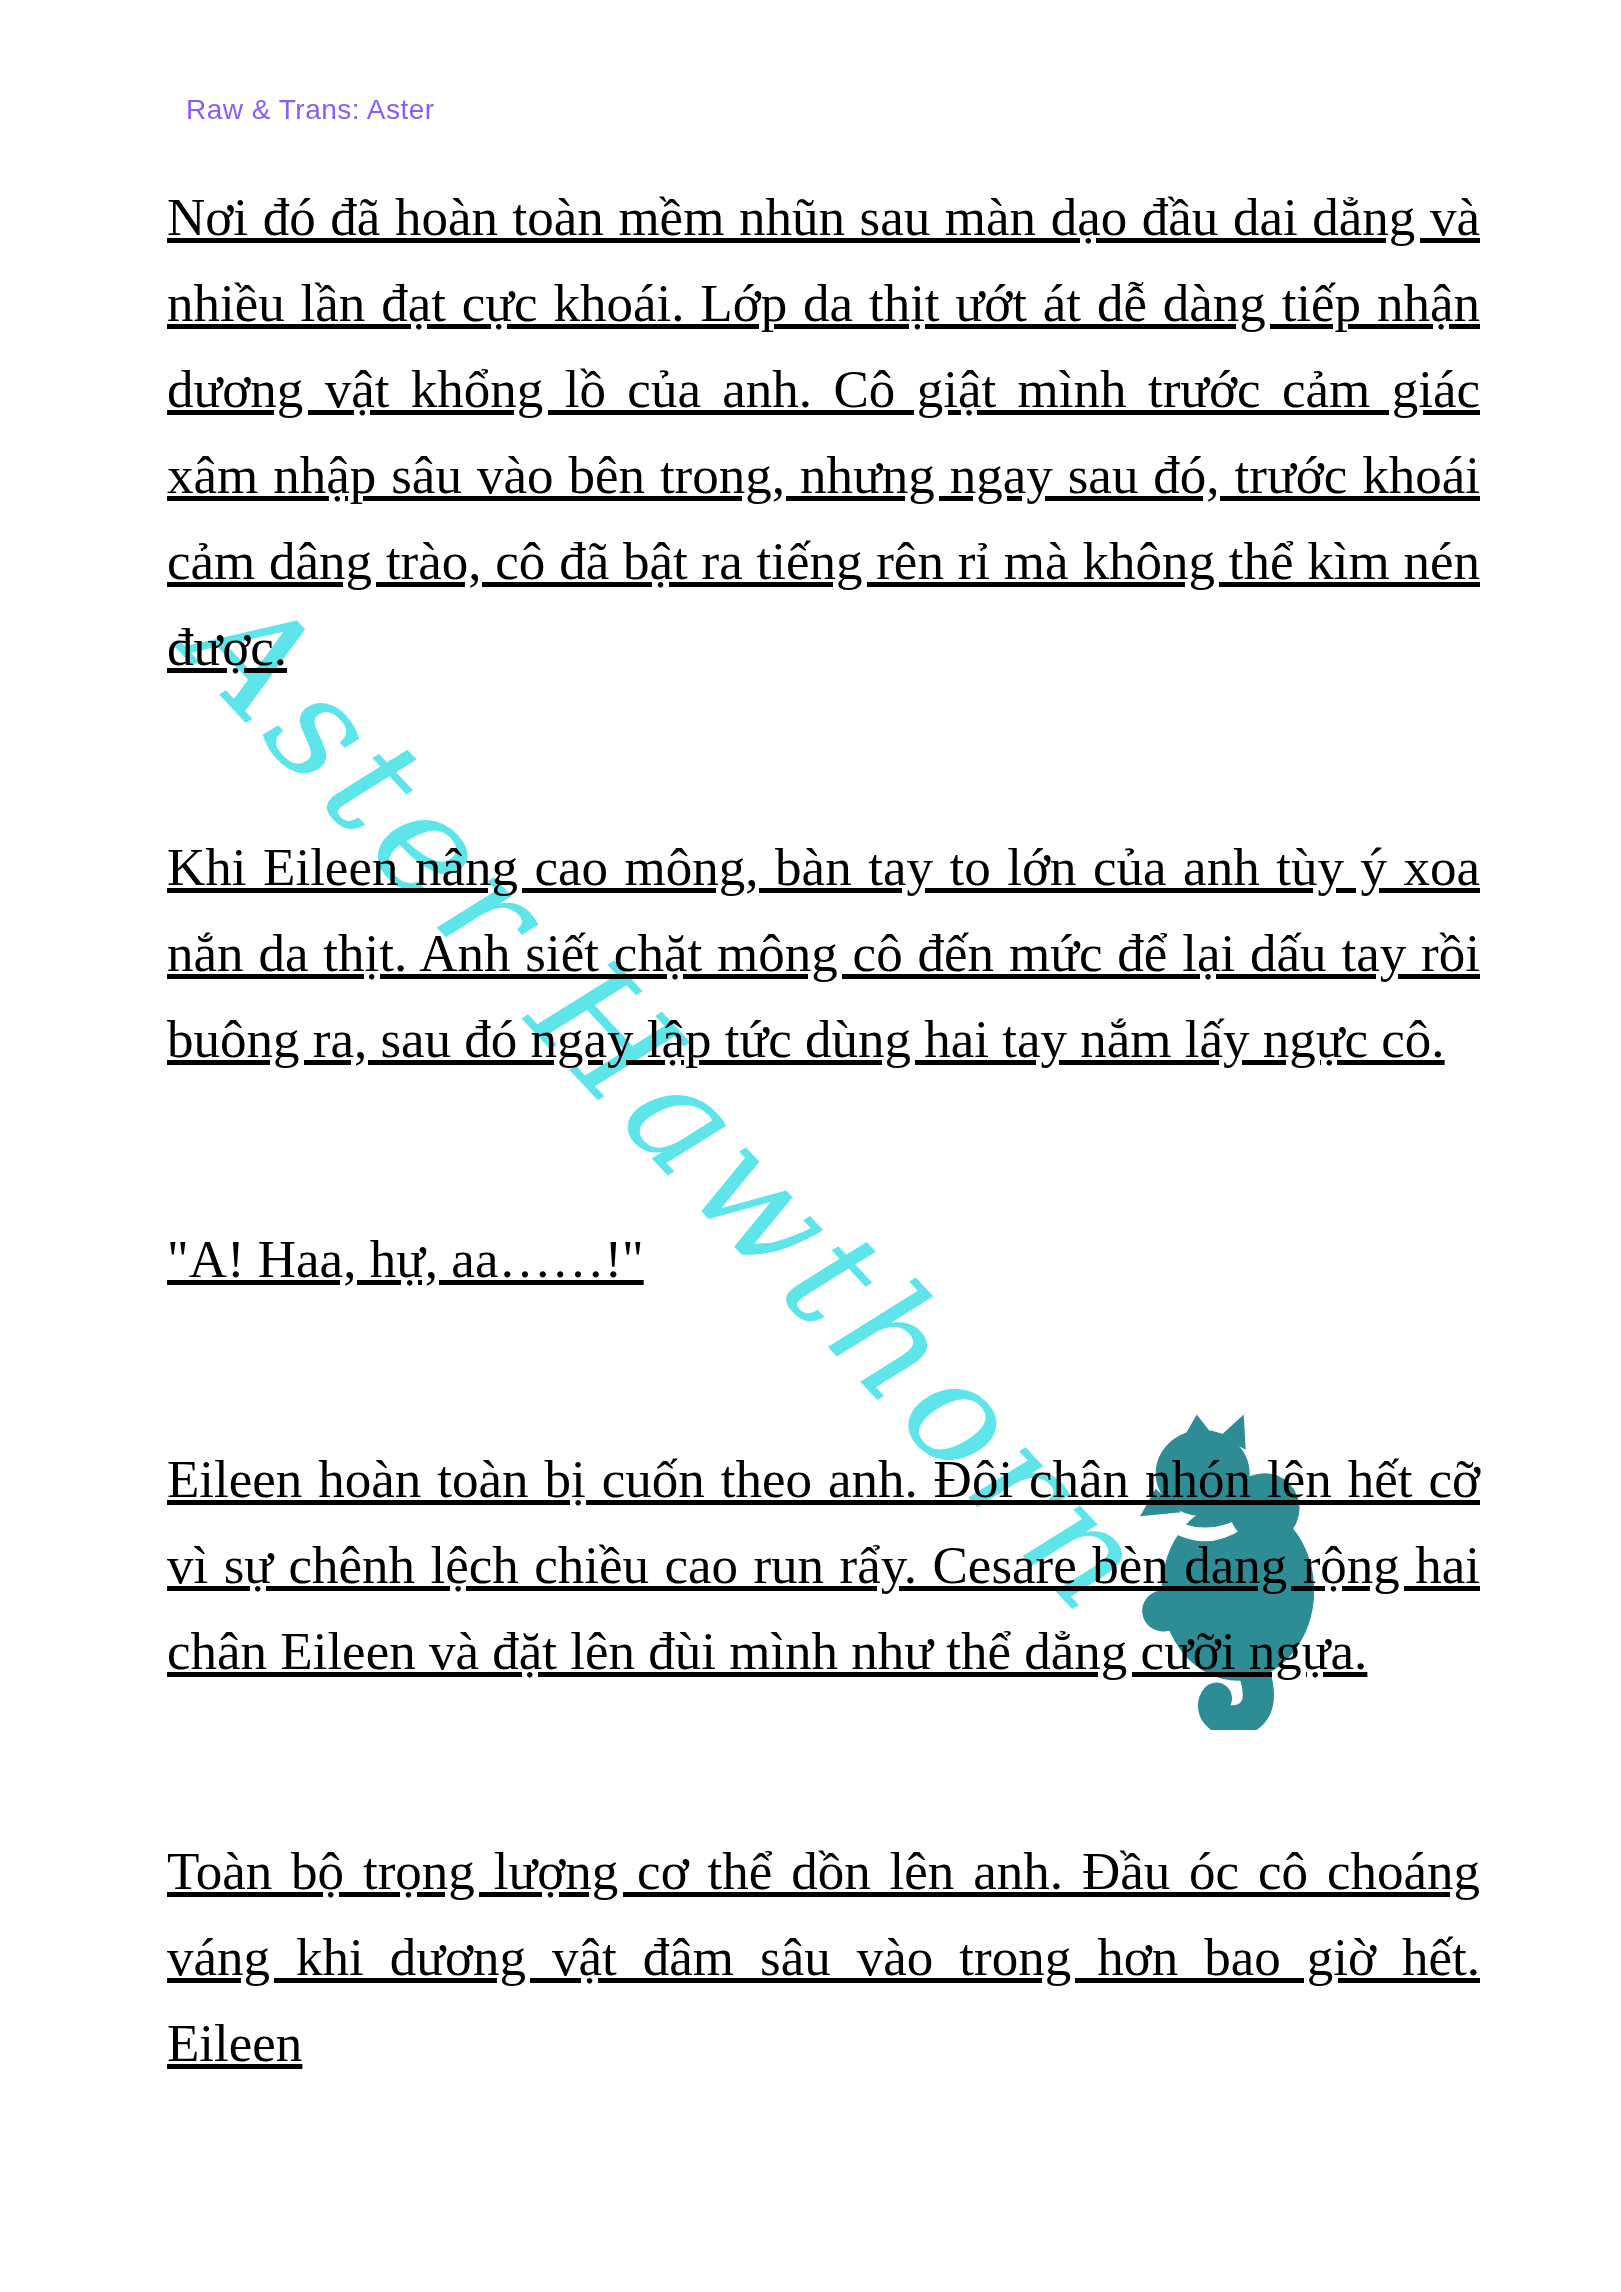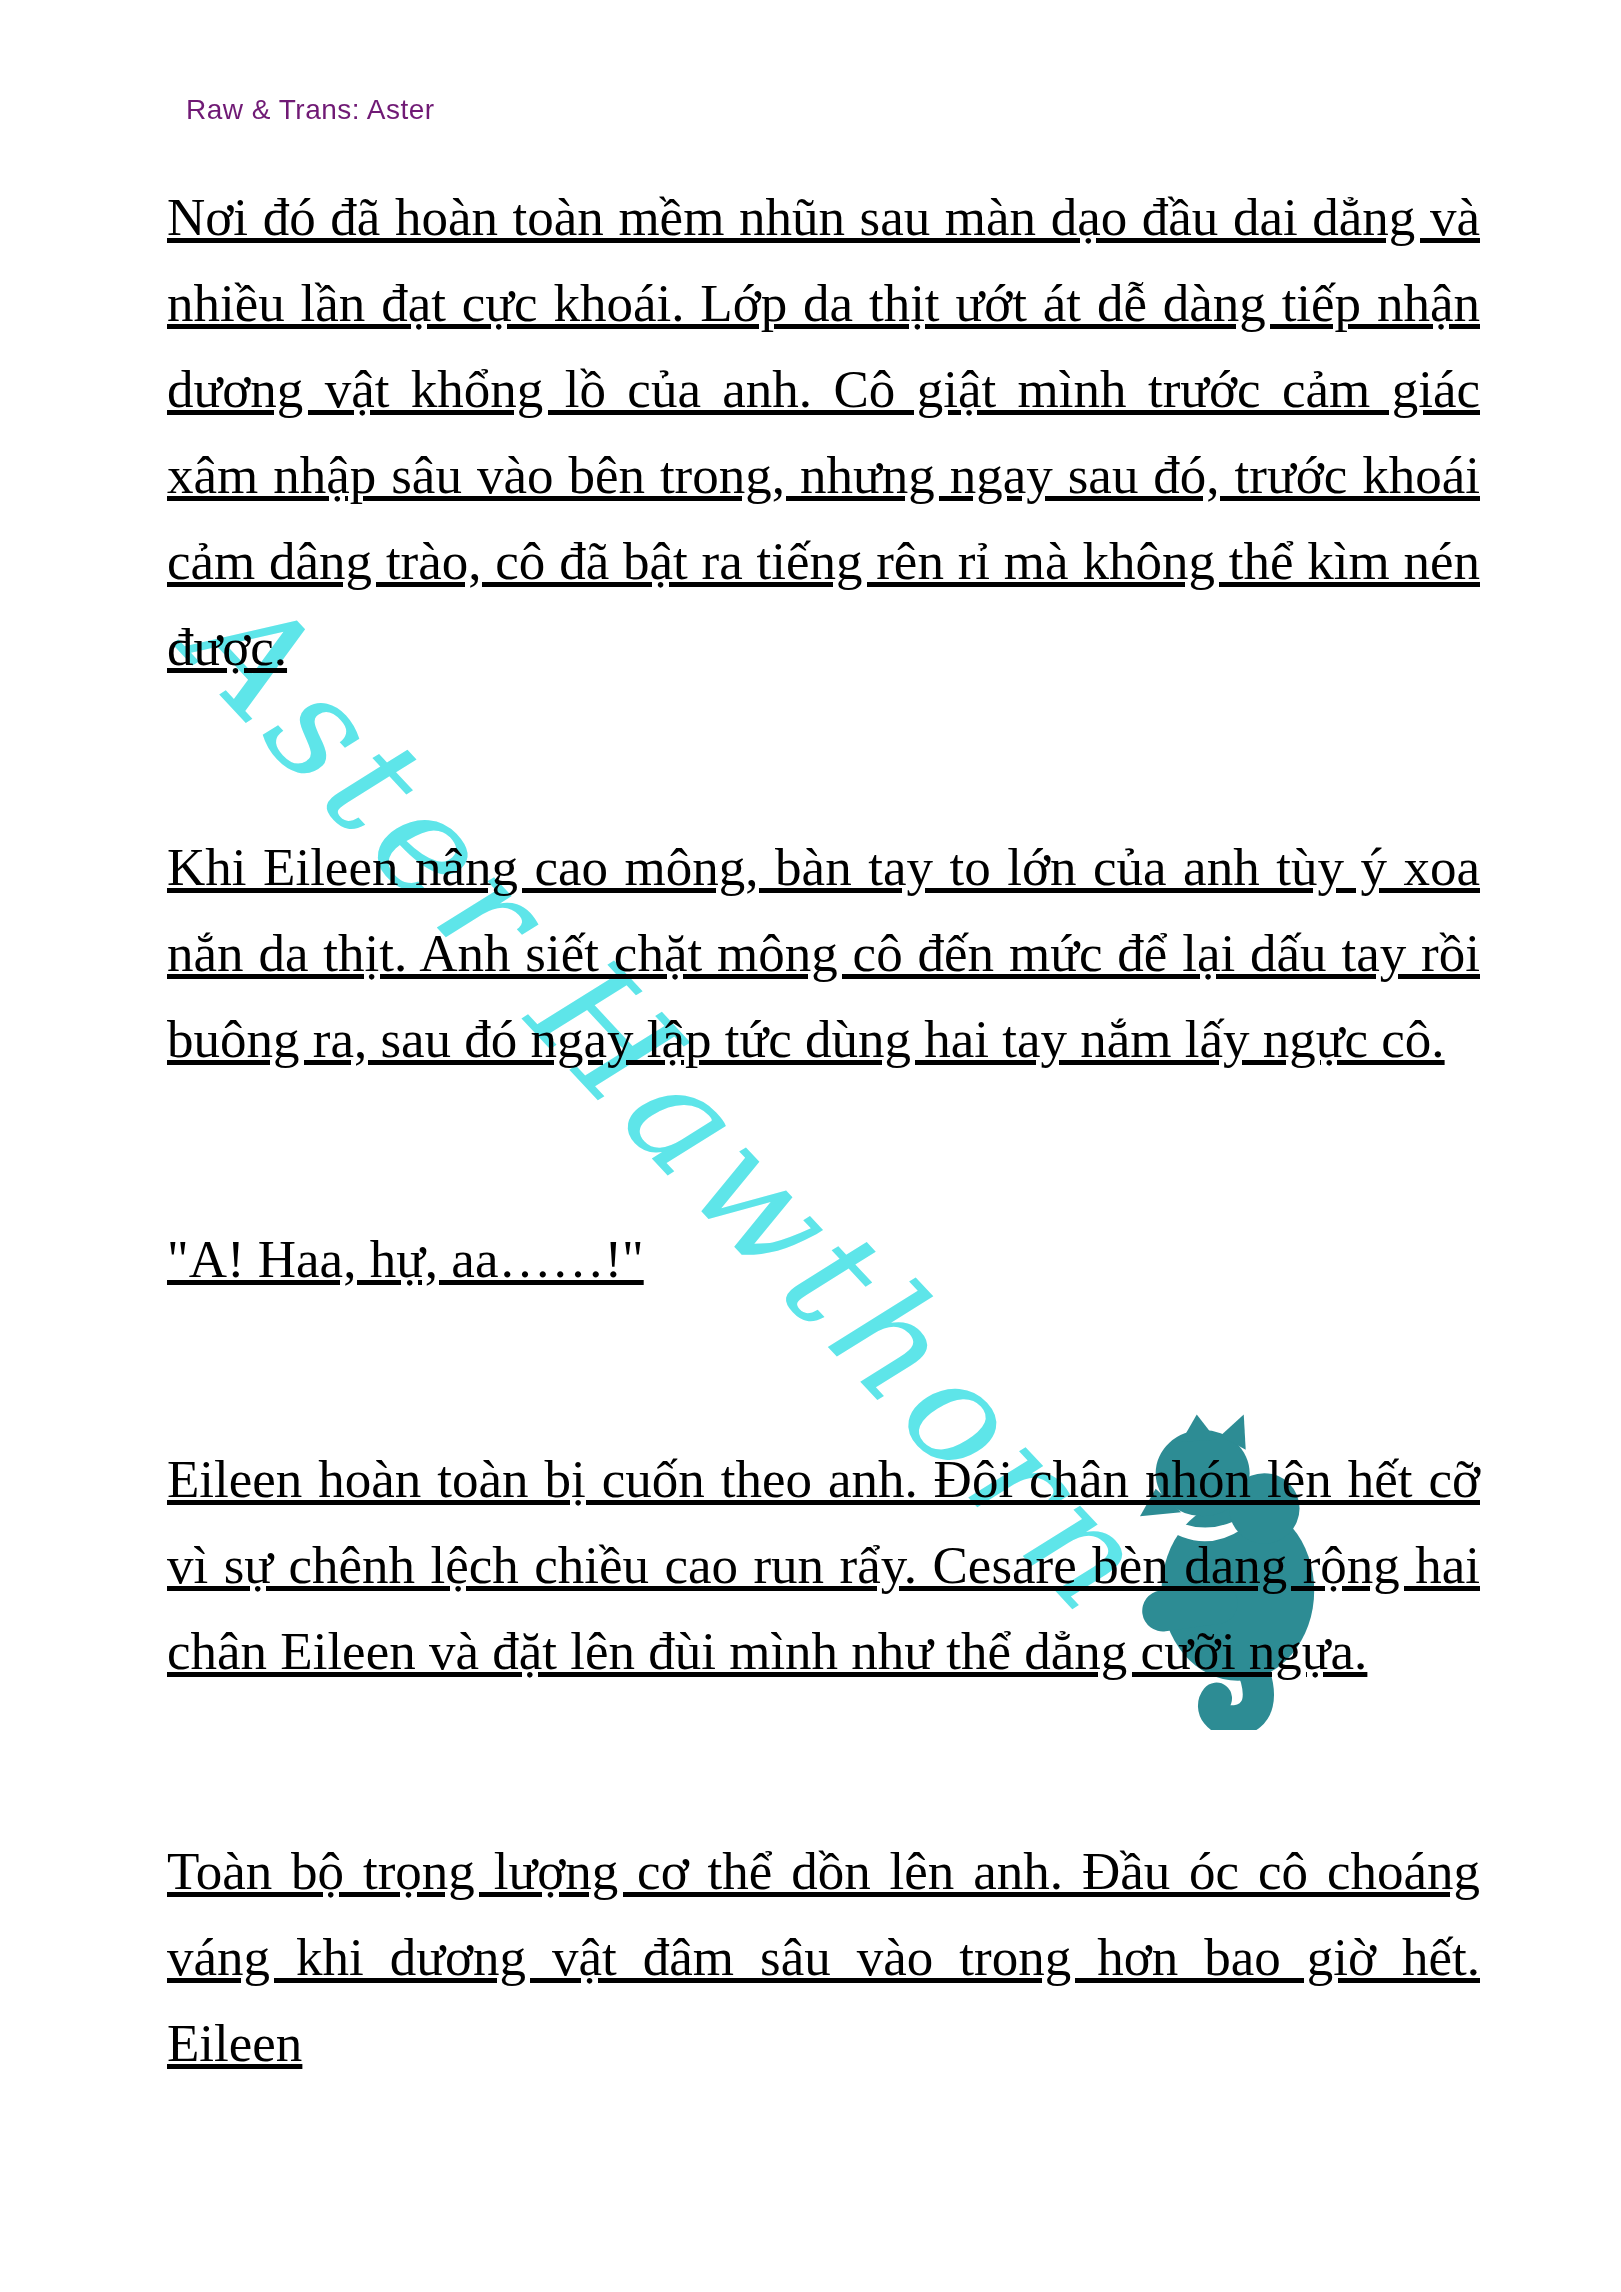--- a/index.html
+++ b/index.html
@@ -13,21 +13,21 @@
     position: absolute; inset: 0;
     font-family: "Liberation Serif", serif;
     color: #000000;
   }
   .header {
     position: absolute;
     left: 186px; top: 94px;
     font-family: "Liberation Sans", sans-serif;
     font-size: 28px;
     letter-spacing: 0.5px;
-    color: #701a75;
+    color: #8b5cf6;
     z-index: 3;
   }
   .watermark {
     position: absolute;
     left: 279px; top: 559px;
     font-family: "DejaVu Serif", serif;
     font-style: italic;
     font-size: 147px;
     letter-spacing: 9.8px;
     white-space: nowrap;

